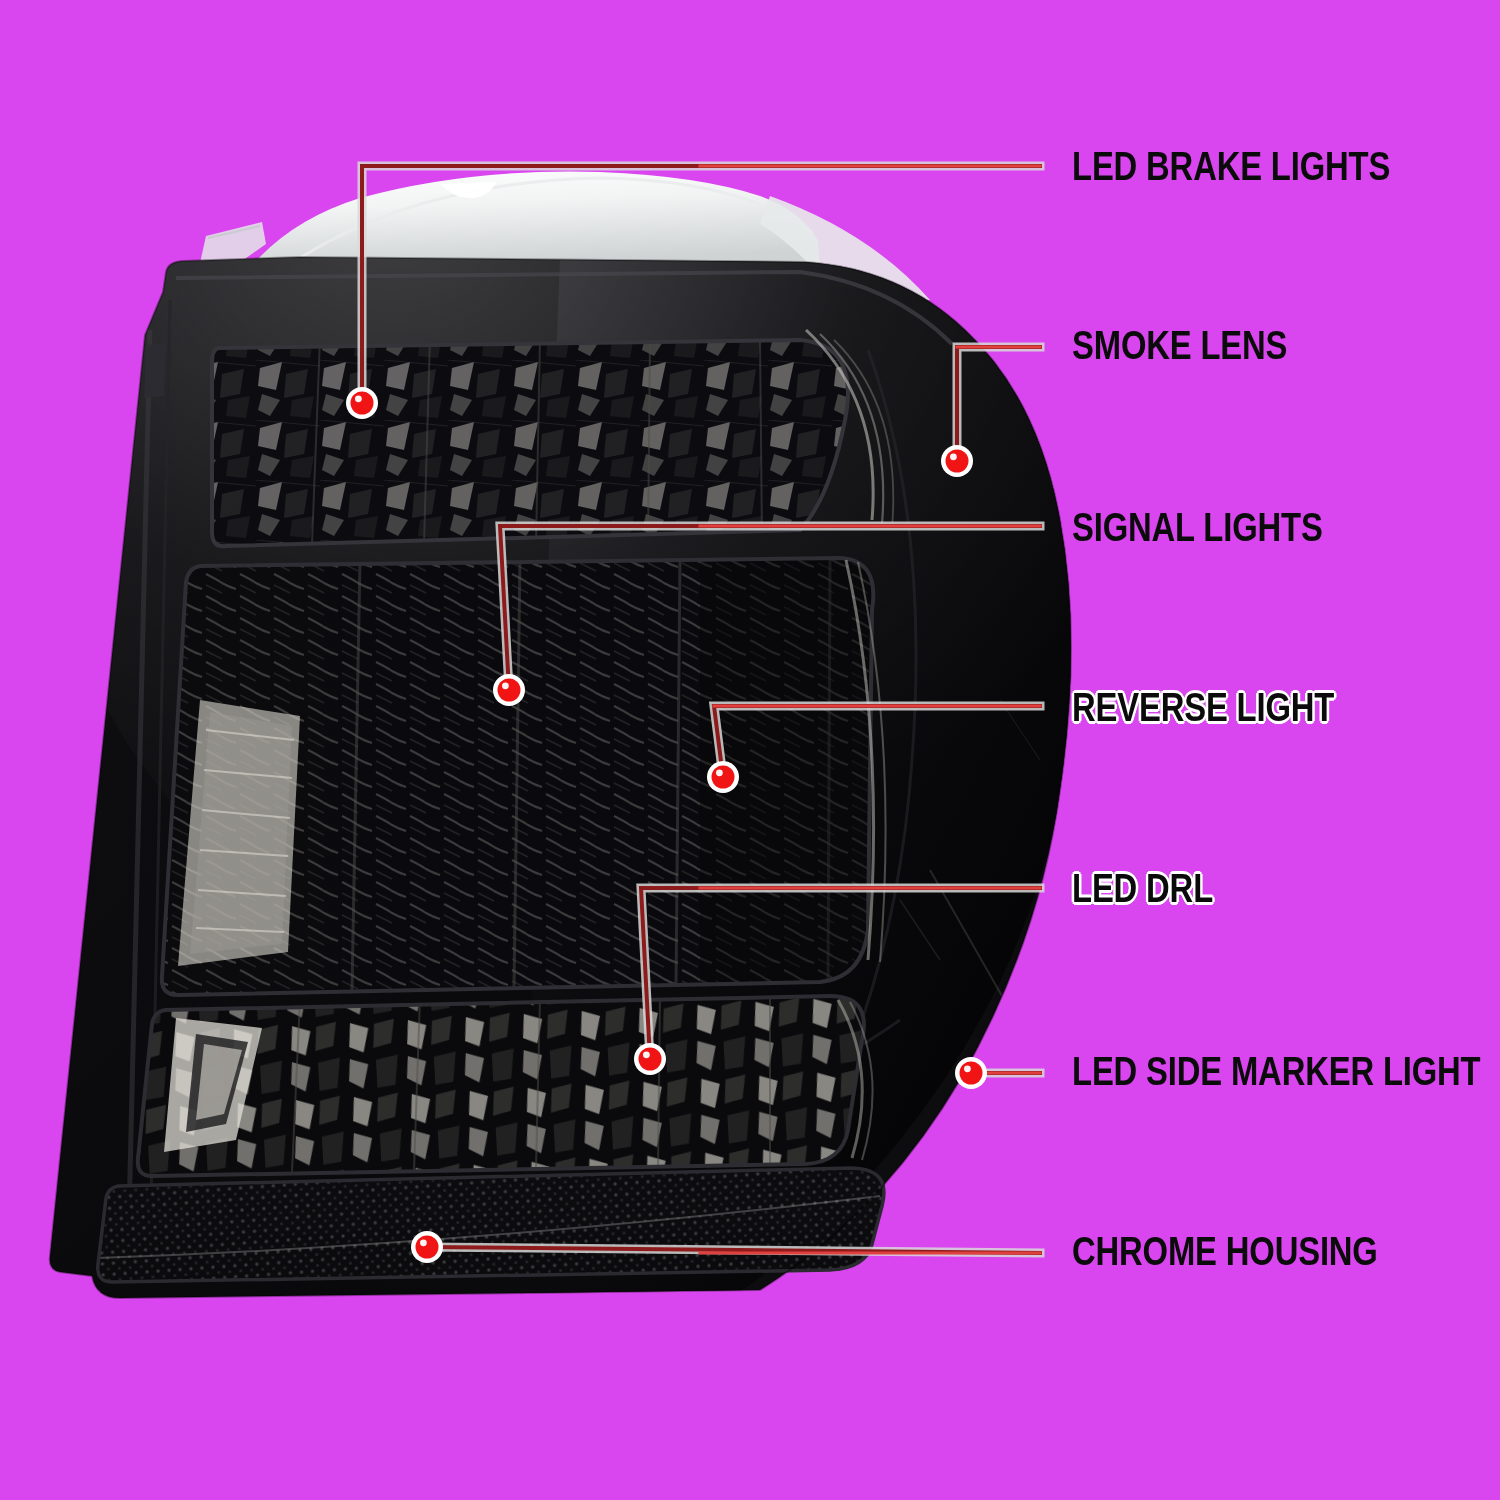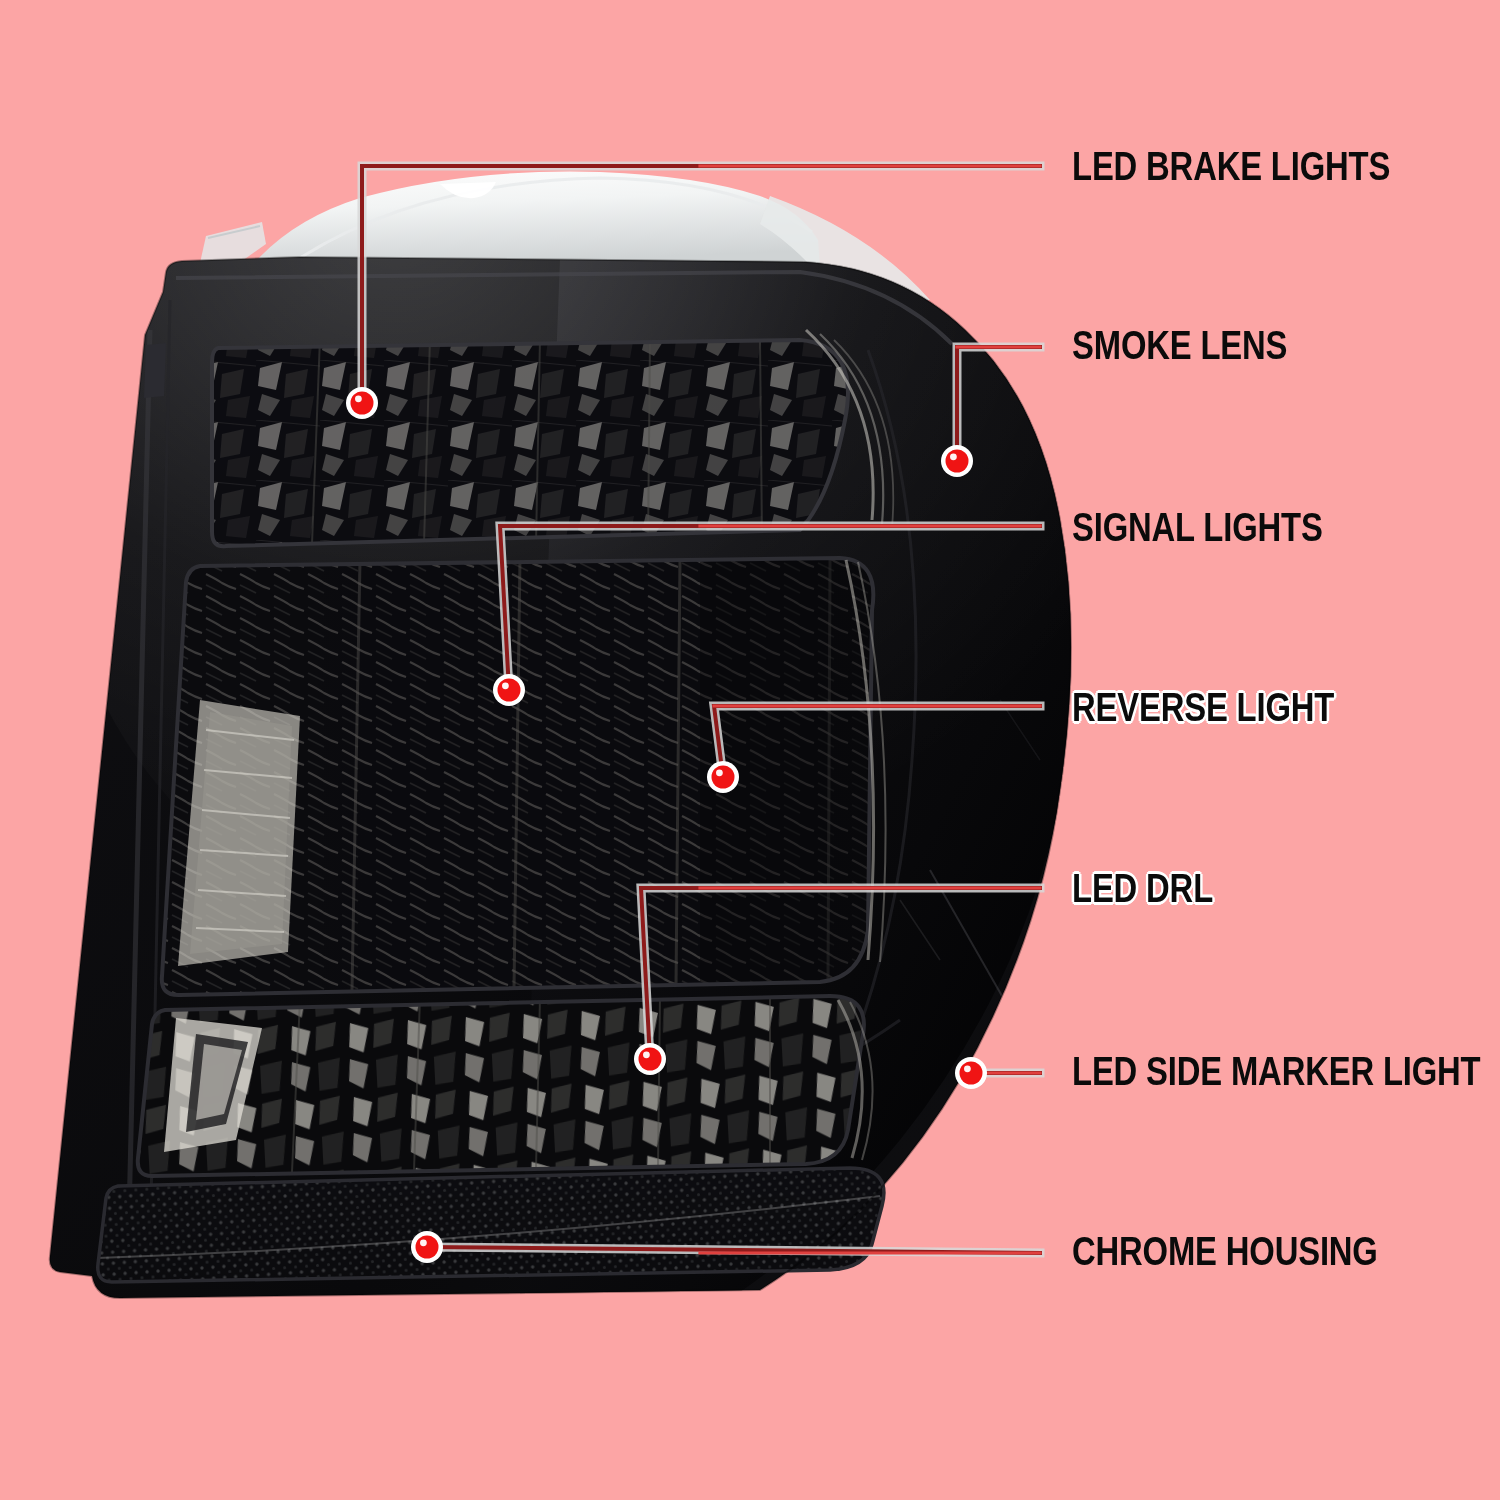--- a/index.html
+++ b/index.html
@@ -8,21 +8,21 @@
     padding: 0;
     background: #ffffff;
   }
   body {
     font-family: "Liberation Sans", sans-serif;
   }
   #stage {
     position: relative;
     width: 1500px;
     height: 1500px;
-    background: #fca5a5;
+    background: #d946ef;
     overflow: hidden;
   }
 
   
   #product {
     position: absolute;
     left: 0;
     top: 0;
     width: 1500px;
     height: 1500px;

